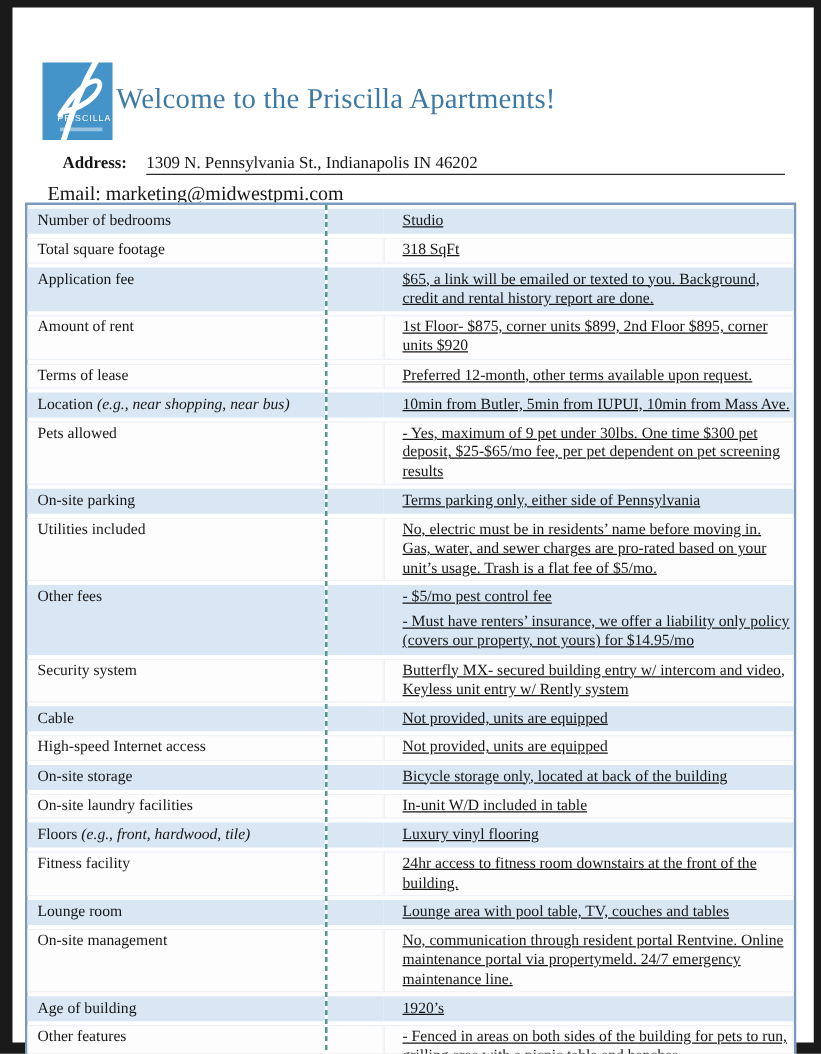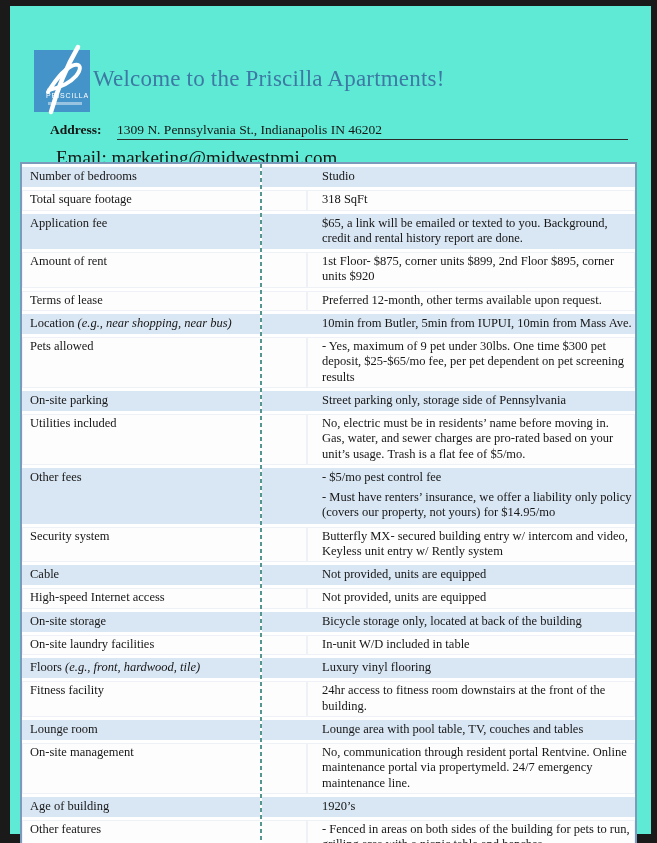--- a/index.html
+++ b/index.html
@@ -17,21 +17,21 @@
   body {
     background: var(--frame-dark);
     font-family: "Liberation Serif", "DejaVu Serif", serif;
     color: var(--text-dark);
     overflow: hidden;
     position: relative;
   }
   .page {
     position: absolute;
     left: 10px; top: 6px; right: 6px; bottom: 9px;
-    background: #5eead4;
+    background: #ffffff;
   }
   
   .logo {
     position: absolute;
     left: 24px; top: 44px;
     width: 56px; height: 62px;
     background: var(--logo-blue);
   }
   .logo svg {
     position: absolute;
@@ -60,21 +60,21 @@
     font-weight: normal;
     color: var(--title-blue);
     letter-spacing: 0.2px;
     white-space: nowrap;
   }
   
   .contact { position: absolute; left: 28px; top: 116px; right: 23px; }
   .address-row { display: flex; align-items: flex-start; font-size: 13.5px; margin-left: 12px; }
   .addr-label { width: 67px; font-weight: 600; flex: 0 0 auto; }
   .addr-value { flex: 1 1 auto; border-bottom: 1.5px solid #2a2a2a; padding-bottom: 1px; }
-  .email-row { margin-top: 7px; font-size: 19px; margin-left: 18px; }
+  .email-row { margin-top: 7px; font-size: 16px; }
   .email-link {
     display: inline-block;
     border-bottom: 1.5px solid #2a2a2a;
     padding-bottom: 1px;
     color: var(--text-dark);
     cursor: pointer;
   }
   
   .table-wrap {
     position: absolute;
@@ -89,21 +89,21 @@
     width: 2px;
     background: repeating-linear-gradient(
       to bottom,
       var(--divider-teal) 0px, var(--divider-teal) 4px,
       #ffffff 4px, #ffffff 7px);
     z-index: 2;
   }
   table { width: 100%; border-collapse: separate; border-spacing: 0 3px; table-layout: fixed; }
   td { vertical-align: top; font-size: 12.5px; line-height: 1.22; }
   td.label-cell { width: 285px; padding: 2px 8px 3px 8px; }
-  td.value-cell { padding: 2px 1px 3px 15px; }
+  td.value-cell { padding: 2px 1px 3px 15px; text-decoration: underline; }
   tr.alt td { background: var(--row-highlight); }
   tr.plain td { background: var(--row-plain); box-shadow: inset 0 0 0 1px #eef1f5; }
   td .note { font-style: italic; text-align: right; }
   .vline + .vline { margin-top: 5px; }
 </style>
 </head>
 <body>
 
 <div class="page">
 
@@ -170,21 +170,21 @@
           </tr>
           <tr class="plain">
             <td class="label-cell">Pets allowed</td>
             <td class="value-cell">
               <div class="vline">- Yes, maximum of 9 pet under 30lbs. One time $300 pet deposit, $25-$65/mo fee, per pet dependent on pet screening results</div>
             </td>
           </tr>
           <tr class="alt">
             <td class="label-cell">On-site parking</td>
             <td class="value-cell">
-              <div class="vline">Street parking only, storage side of Pennsylvania</div>
+              <div class="vline">Terms parking only, either side of Pennsylvania</div>
             </td>
           </tr>
           <tr class="plain">
             <td class="label-cell">Utilities included</td>
             <td class="value-cell">
               <div class="vline">No, electric must be in residents’ name before moving in.  Gas, water, and sewer charges are pro-rated based on your unit’s usage.  Trash is a flat fee of $5/mo.</div>
             </td>
           </tr>
           <tr class="alt">
             <td class="label-cell">Other fees</td>

